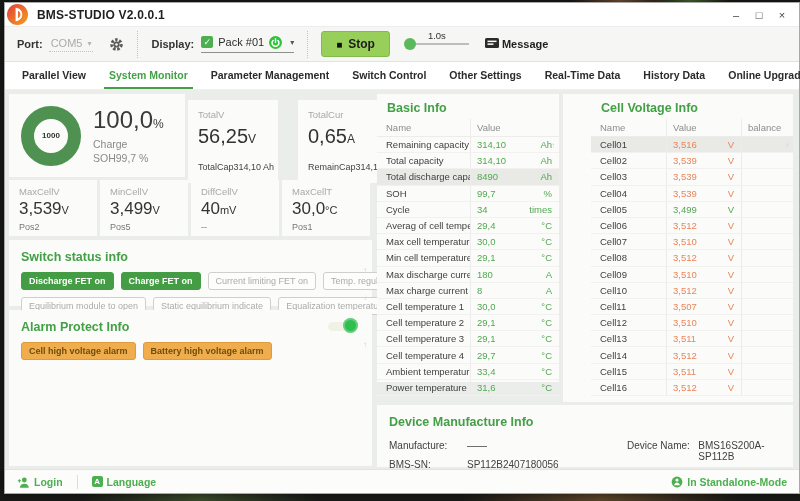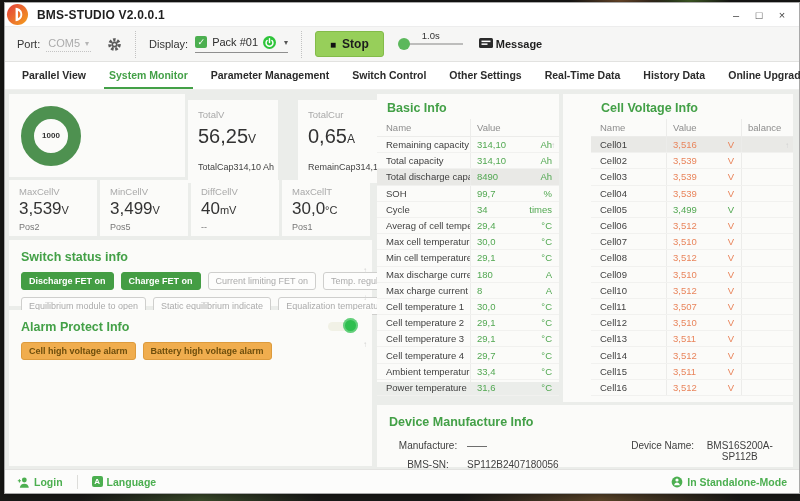--- a/index.html
+++ b/index.html
@@ -20,21 +20,21 @@
   
   .titlebar { position:absolute; left:0; top:0; right:0; height:23px; background:#fff; display:flex; align-items:center; }
   .logo { position:absolute; left:1px; top:0px; width:23px; height:23px; }
   .title { margin-left:32px; font-size:12px; font-weight:bold; color:#1f1f1f; letter-spacing:.2px; }
   .wincontrols { margin-left:auto; display:flex; align-items:center; gap:9px; padding-right:10px; }
   .wincontrols span { font-size:11px; color:#444; width:14px; text-align:center; cursor:default; }
 
   
   .toolbar { position:absolute; left:0; top:23px; right:0; height:36px; background:#f6f6f5;
     border-top:1px solid #ededed; border-bottom:1px solid #e2e2e0; display:flex; align-items:center; padding-left:12px; font-size:11px; }
-  .lbl { color:#333; }
+  .lbl { color:#333;font-weight:bold; }
   .combo { margin-left:6px; color:#ababab; border-bottom:1px dotted #c4c4c4; padding:1px 2px 2px 2px; display:inline-flex; align-items:center; gap:5px; }
   .combo .caret { font-size:8px; color:#b5b5b5; }
   .gear { margin-left:16px; display:inline-flex; }
   .vsep { border-left:1px dotted #c2c2c2; height:27px; margin:0 13px; }
   .packcombo { margin-left:7px; display:inline-flex; align-items:center; gap:5px; border-bottom:1px solid #8f8f8f; padding-bottom:3px; color:#2d2d2d; }
   .checkbox { width:12px; height:12px; background:#4caf50; border-radius:2px; color:#fff; font-size:9px; line-height:12px; text-align:center; display:inline-block; }
   .packcombo .caret { font-size:8px; color:#555; margin-left:3px; }
   .stopbtn { display:inline-flex; align-items:center; gap:6px; height:26px; padding:0 14px; background:#97cf5a;
     border:1px solid #83bb49; border-radius:3px; font-family:inherit; font-size:12px; font-weight:bold; color:#1d1d1d; cursor:pointer; }
   .stopbtn .sq { font-size:10px; color:#111; }
@@ -97,21 +97,21 @@
   .bval { flex:1; display:flex; justify-content:space-between; padding:0 7px 0 6px; color:#52a852; }
   .crow { display:flex; height:16.2px; align-items:center; font-size:9.5px; border-bottom:1px solid #f1f1ef; }
   .cname { width:76px; padding-left:9px; color:#3f3f3f; border-right:1px solid #ececea; height:100%; display:flex; align-items:center; }
   .cval { width:75px; display:flex; justify-content:space-between; padding:0 7px 0 6px; border-right:1px solid #ececea; height:100%; align-items:center; }
   .cbal { flex:1; height:100%; }
   .crow.orange .cval { color:#e9855c; }
   .crow.green  .cval { color:#52a852; }
   .highlight { background:#e9e9e6; }
 
   .card-device { left:372px; top:315px; width:416px; height:62px; padding:7px 12px 0 12px; }
-  .devgrid { display:grid; grid-template-columns:238px 1fr; margin-top:2px;text-align:center; }
+  .devgrid { display:grid; grid-template-columns:238px 1fr; margin-top:2px; }
   .devpair { display:flex; font-size:10px; color:#3f3f3f; margin-top:8px; }
   .devpair .dl { width:78px; }
   .devpair.wide .dl { width:88px; }
 
   
   .statusbar { position:absolute; left:0; bottom:0; right:0; height:24px; background:#fcfcfb; border-top:1px solid #e3e3e1;
     display:flex; align-items:center; padding:0 12px; font-size:10.5px; color:#4caf50; }
   .sb-item { display:inline-flex; align-items:center; gap:4px; cursor:pointer; font-weight:600; }
   .sb-sep { border-left:1px solid #ddddda; height:14px; margin:0 14px; }
   .sb-right { margin-left:auto; display:inline-flex; align-items:center; gap:4px; font-weight:600; }
@@ -202,20 +202,25 @@
       <div class="tab">History Data</div>
       <div class="tab">Online Upgrade</div>
     </div>
 
   <div class="content">
 
     <div class="card card-gauge">
       <span class="donut">
         <span>1000</span>
       </span>
+      <span class="gtexts">
+        <div class="big"><span>100,0</span><span class="pct">%</span></div>
+        <div class="sub">Charge</div>
+        <div class="sub">SOH99,7 %</div>
+      </span>
     </div>
 
     <div class="topcards">
         <div class="tcard">
         <div class="tl">TotalV</div>
         <div class="tv"><span>56,25</span><span class="unit">V</span></div>
         <div class="ts">TotalCap314,10 Ah</div>
       </div>
         <div class="tcard">
         <div class="tl">TotalCur</div>

